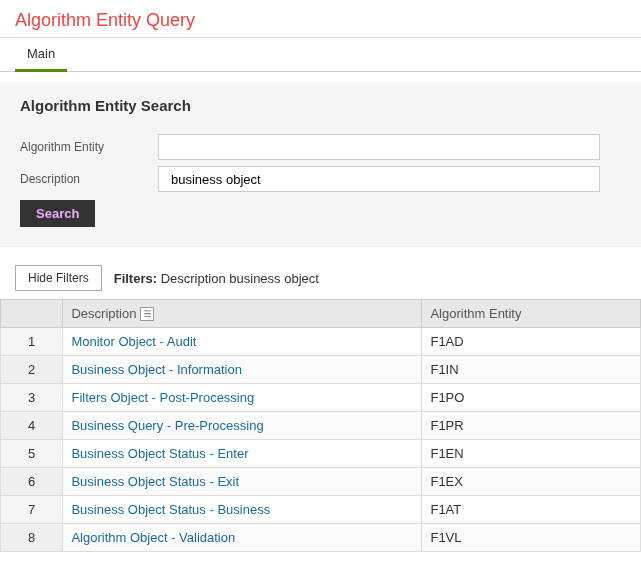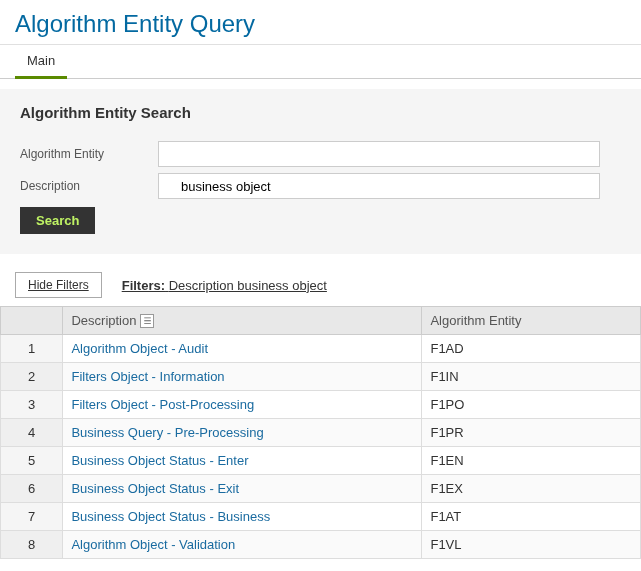--- a/index.html
+++ b/index.html
@@ -11,23 +11,23 @@
       width: 641px;
       min-height: 571px;
     }
 
     
     .page-header {
       padding: 10px 15px 6px 15px;
       border-bottom: 1px solid #e0e0e0;
     }
     .page-title {
-      font-size: 24px;
+      font-size: 18px;
       font-weight: normal;
-      color: #0369a1;
+      color: #ef4444;
     }
 
     
     .tabs {
       padding: 0 15px;
       border-bottom: 1px solid #ccc;
       display: flex;
     }
     .tab {
       padding: 8px 12px;
@@ -61,44 +61,43 @@
       align-items: center;
       max-width: 580px;
     }
     .form-label {
       font-size: 12px;
       color: #555;
       text-align: left;
     }
     .form-input {
       width: 100%;
-      padding: 4px 22px;
+      padding: 4px 12px;
       border: 1px solid #ccc;
       font-size: 13px;
       background: #fff;
       height: 26px;
     }
     .btn-search {
       margin-top: 8px;
       padding: 6px 16px;
       background: #333;
-      color: #bef264;
+      color: #f0abfc;
       border: none;
       cursor: pointer;
       font-size: 13px;
       font-weight: bold;
     }
 
     
     .filters-row {
       display: flex;
       align-items: center;
       padding: 8px 15px;
-      gap: 20px;
-      text-decoration: underline;
+      gap: 12px;
     }
     .btn-hide-filters {
       padding: 5px 12px;
       background: #fff;
       border: 1px solid #aaa;
       cursor: pointer;
       font-size: 12px;
       color: #333;
     }
     .filters-text {
@@ -210,26 +209,26 @@
           </div>
         </th>
         <th class="entity-col">
           <span>Algorithm Entity</span>
         </th>
       </tr>
     </thead>
     <tbody id="table-body">
     <tr>
           <td class="num-cell">1</td>
-          <td><a class="result-link" href="#">Algorithm Object - Audit</a></td>
+          <td><a class="result-link" href="#">Monitor Object - Audit</a></td>
           <td>F1AD</td>
         </tr>
         <tr>
           <td class="num-cell">2</td>
-          <td><a class="result-link" href="#">Filters Object - Information</a></td>
+          <td><a class="result-link" href="#">Business Object - Information</a></td>
           <td>F1IN</td>
         </tr>
         <tr>
           <td class="num-cell">3</td>
           <td><a class="result-link" href="#">Filters Object - Post-Processing</a></td>
           <td>F1PO</td>
         </tr>
         <tr>
           <td class="num-cell">4</td>
           <td><a class="result-link" href="#">Business Query - Pre-Processing</a></td>

